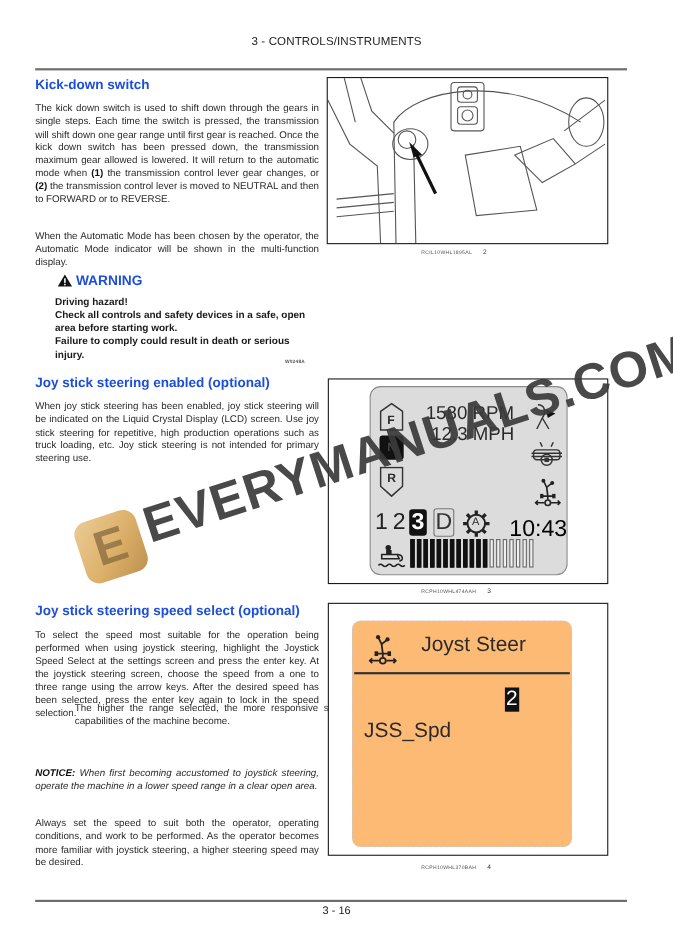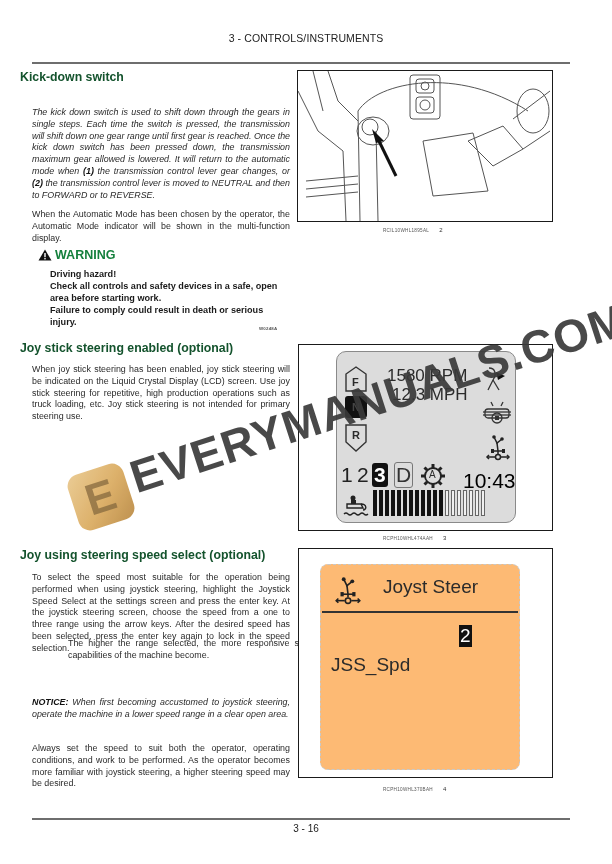--- a/index.html
+++ b/index.html
@@ -1,24 +1,24 @@
 <!DOCTYPE html>
 <html><head>
 <meta charset="utf-8">
 <style>
   html, body { margin:0; padding:0; background:#ffffff; }
   body { width:612px; height:864px; position:relative; overflow:hidden;
          font-family:"Liberation Sans", sans-serif; color:#1a1a1a; }
   .abs { position:absolute; }
   .header-title { left:0; width:612px; top:32px; text-align:center; font-size:10.5px; letter-spacing:0.1px; color:#222; }
   .rule { height:2px; background:#6e6e6e; left:32px; width:538px; }
-  .h2 { font-weight:bold; font-size:12.3px; color:#14532d; left:20px; }
+  .h2 { font-weight:bold; font-size:12.3px; color:#1d4ed8; left:32px; }
   .para { left:32px; width:258px; font-size:8.9px; line-height:11.8px; text-align:justify; color:#2a2a2a; }
   .para b { color:#111; }
-  .warn-head { left:38px; font-size:12.5px; font-weight:bold; color:#15803d; display:flex; align-items:center; gap:3px; }
+  .warn-head { left:52px; font-size:12.5px; font-weight:bold; color:#1d4ed8; display:flex; align-items:center; gap:3px; }
   .warn-body { left:50px; width:230px; font-size:9.1px; line-height:11.9px; font-weight:bold; color:#1a1a1a; }
   .code-small { font-size:4.4px; color:#555; letter-spacing:0.2px; font-weight:bold; }
   .fig { border:1.5px solid #1a1a1a; background:#fff; overflow:hidden; }
   .caption { font-size:4.6px; color:#555; letter-spacing:0.3px; }
   .caption .num { font-size:6px; margin-left:10px; color:#333; }
   .notice { font-style:italic; }
   .lcd { background:#dcdcdc; border:1.5px solid #8a8a8a; border-radius:10px; }
   .lcd-text { font-family:"Liberation Sans", sans-serif; color:#2b2b2b; }
   .gear-num { font-size:21px; color:#222; }
   .gear-sel { background:#111; color:#fff; border-radius:3px; padding:0 2px; }
@@ -34,21 +34,21 @@
              transform:rotate(-18deg); opacity:0.9; }
   .jpanel { background:#fdba74; border:1.5px dashed #c8c8c8; border-radius:8px; }
 </style>
 </head>
 <body>
 
 <div class="abs header-title">3 - CONTROLS/INSTRUMENTS</div>
 <div class="abs rule" style="top:62px;"></div>
 
 <div class="abs h2" style="top:70px;">Kick-down switch</div>
-<div class="abs para" style="top:107px;font-style:italic;">
+<div class="abs para" style="top:93px;">
   <span>The kick down switch is used to shift down through the gears in single steps.  Each time the switch is pressed, the transmission will shift down one gear range until first gear is reached.  Once the kick down switch has been pressed down, the transmission maximum gear allowed is lowered.  It will return to the automatic mode when </span><b>(1)</b><span> the transmission control lever gear changes, or </span><b>(2)</b><span> the transmission control lever is moved to NEUTRAL and then to FORWARD or to REVERSE.</span>
 </div>
 <div class="abs para" style="top:209px;">When the Automatic Mode has been chosen by the operator, the Automatic Mode indicator will be shown in the multi-function display.</div>
 
 <div class="abs warn-head" style="top:248px;">
   <svg width="14" height="12" viewBox="0 0 14 12">
     <polygon points="7,0.5 13.5,11.5 0.5,11.5" fill="#111"></polygon>
     <rect x="6.3" y="4" width="1.4" height="4.2" fill="#fff"></rect>
     <rect x="6.3" y="9" width="1.4" height="1.4" fill="#fff"></rect>
   </svg>
@@ -57,21 +57,21 @@
 <div class="abs warn-body" style="top:269px;">
   <div>Driving hazard!</div>
   <div>Check all controls and safety devices in a safe, open area before starting work.</div>
   <div>Failure to comply could result in death or serious injury.</div>
 </div>
 <div class="abs code-small" style="top:326px; left:259px;">W0248A</div>
 
 <div class="abs h2" style="top:341px;">Joy stick steering enabled (optional)</div>
 <div class="abs para" style="top:364px;">When joy stick steering has been enabled, joy stick steering will be indicated on the Liquid Crystal Display (LCD) screen.  Use joy stick steering for repetitive, high production operations such as truck loading, etc.  Joy stick steering is not intended for primary steering use.</div>
 
-<div class="abs h2" style="top:548px;">Joy using steering speed select (optional)</div>
+<div class="abs h2" style="top:548px;">Joy stick steering speed select (optional)</div>
 <div class="abs para" style="top:572px;">To select the speed most suitable for the operation being performed when using joystick steering, highlight the Joystick Speed Select at the settings screen and press the enter key. At the joystick steering screen, choose the speed from a one to three range using the arrow keys. After the desired speed has been selected, press the enter key again to lock in the speed selection.</div>
 <div class="abs para" style="top:638px;margin-left:36px;">The higher the range selected, the more responsive steering capabilities of the machine become.</div>
 <div class="abs para notice" style="top:697px;">
   <b>NOTICE:</b><span> When first becoming accustomed to joystick steering, operate the machine in a lower speed range in a clear open area.</span>
 </div>
 <div class="abs para" style="top:743px;">Always set the speed to suit both the operator, operating conditions, and work to be performed.  As the operator becomes more familiar with joystick steering, a higher steering speed may be desired.</div>
 
 <div class="abs fig" style="left:297px; top:70px; width:254px; height:150px;">
   <svg width="254" height="150" viewBox="0 0 254 150">
     <g fill="none" stroke="#555" stroke-width="1">

